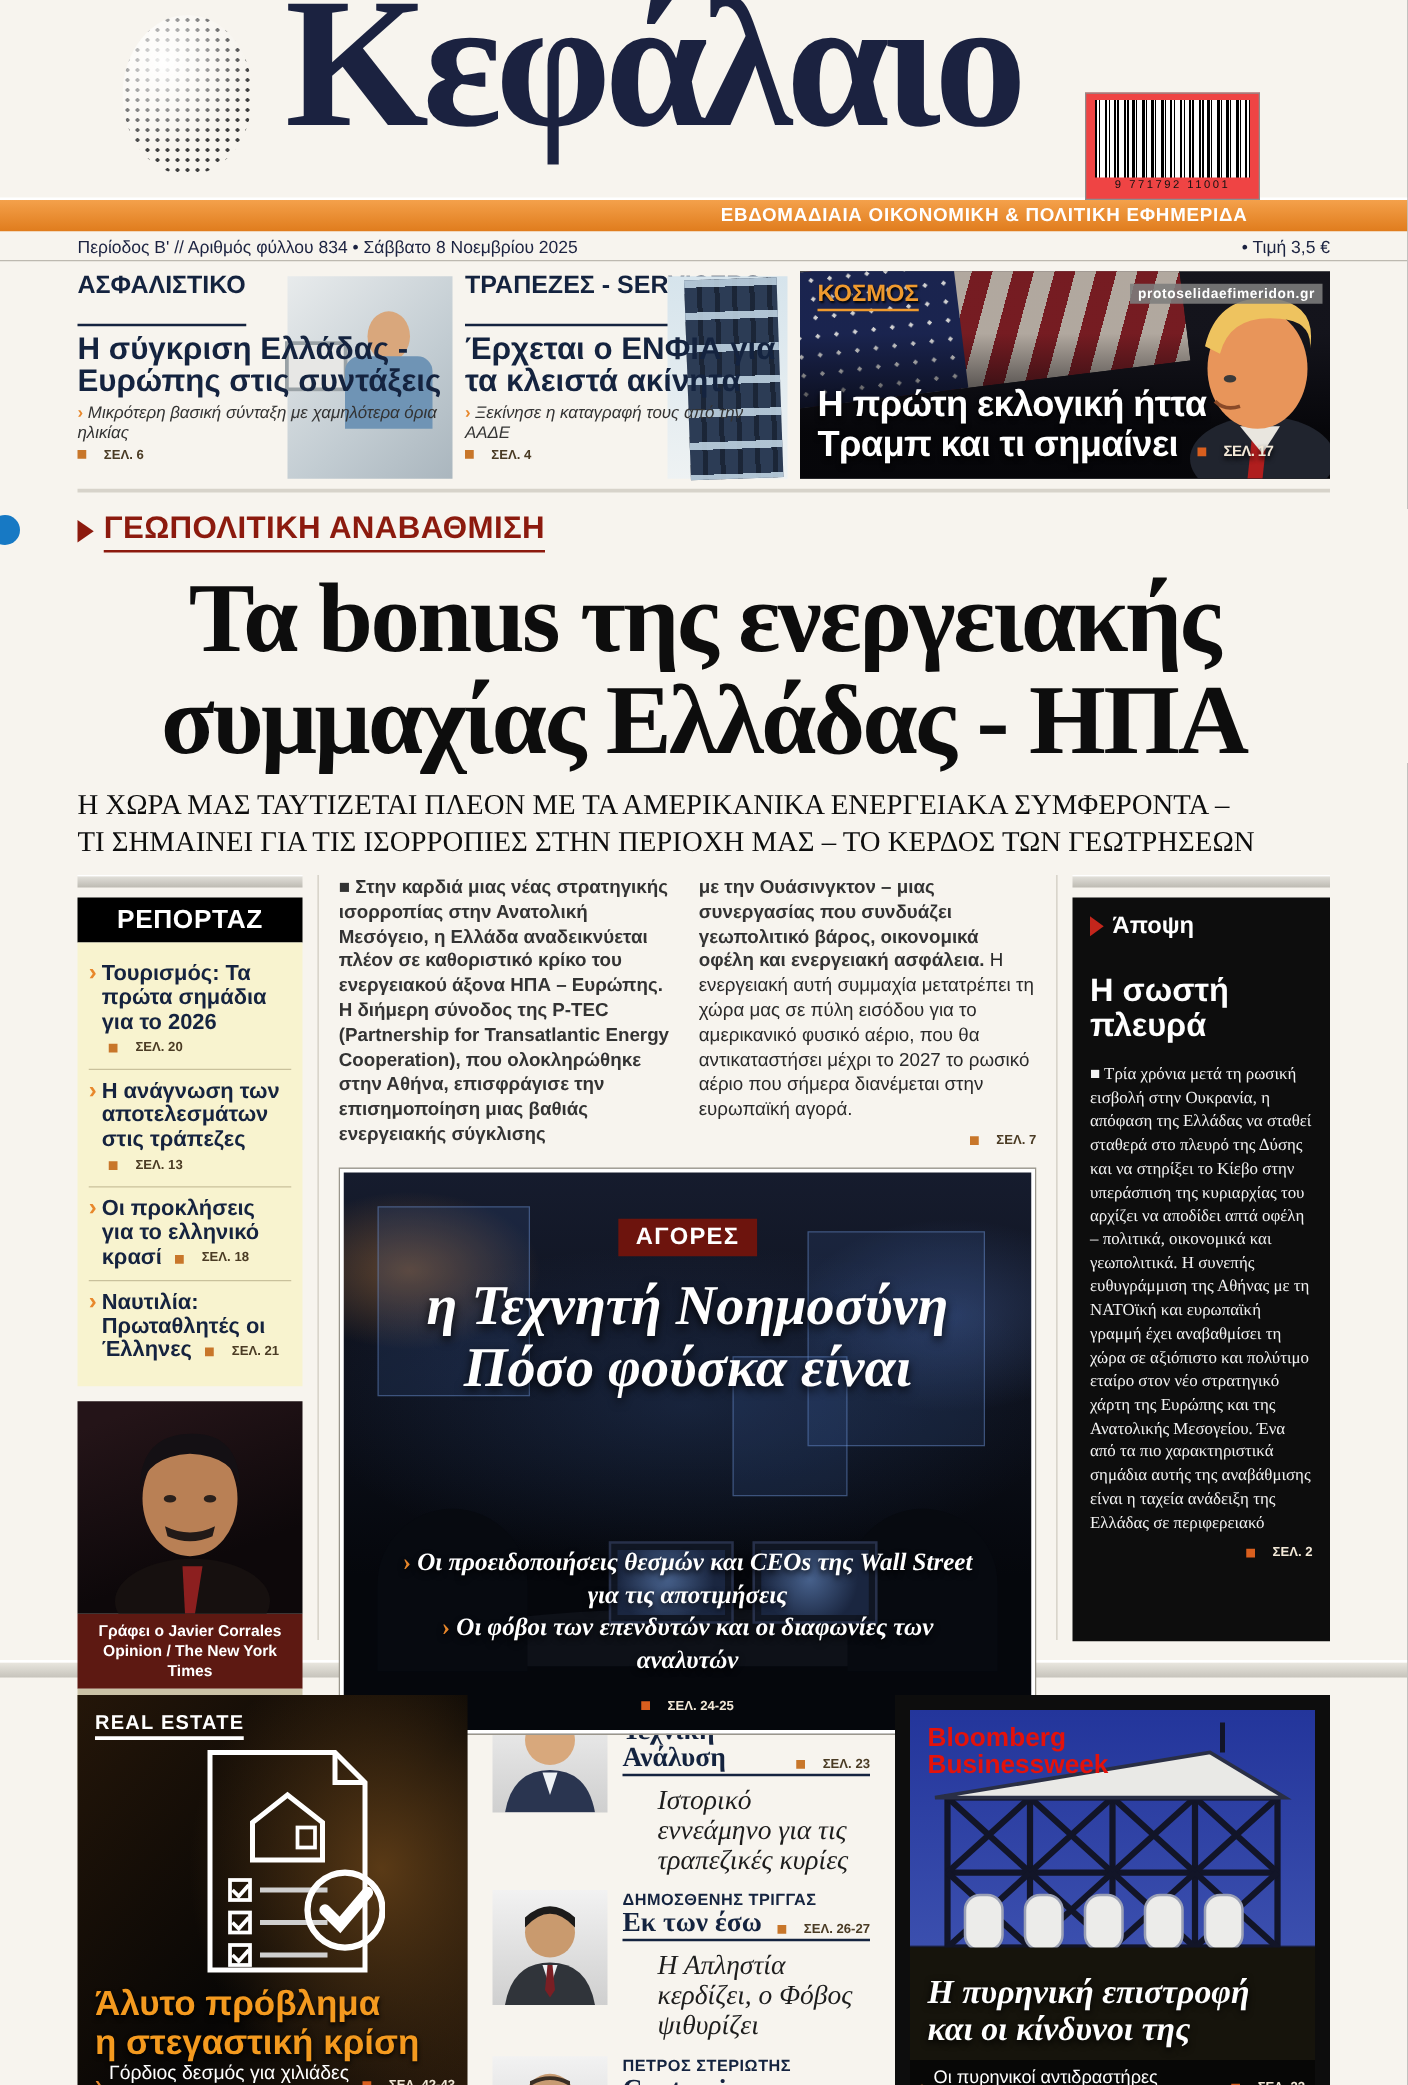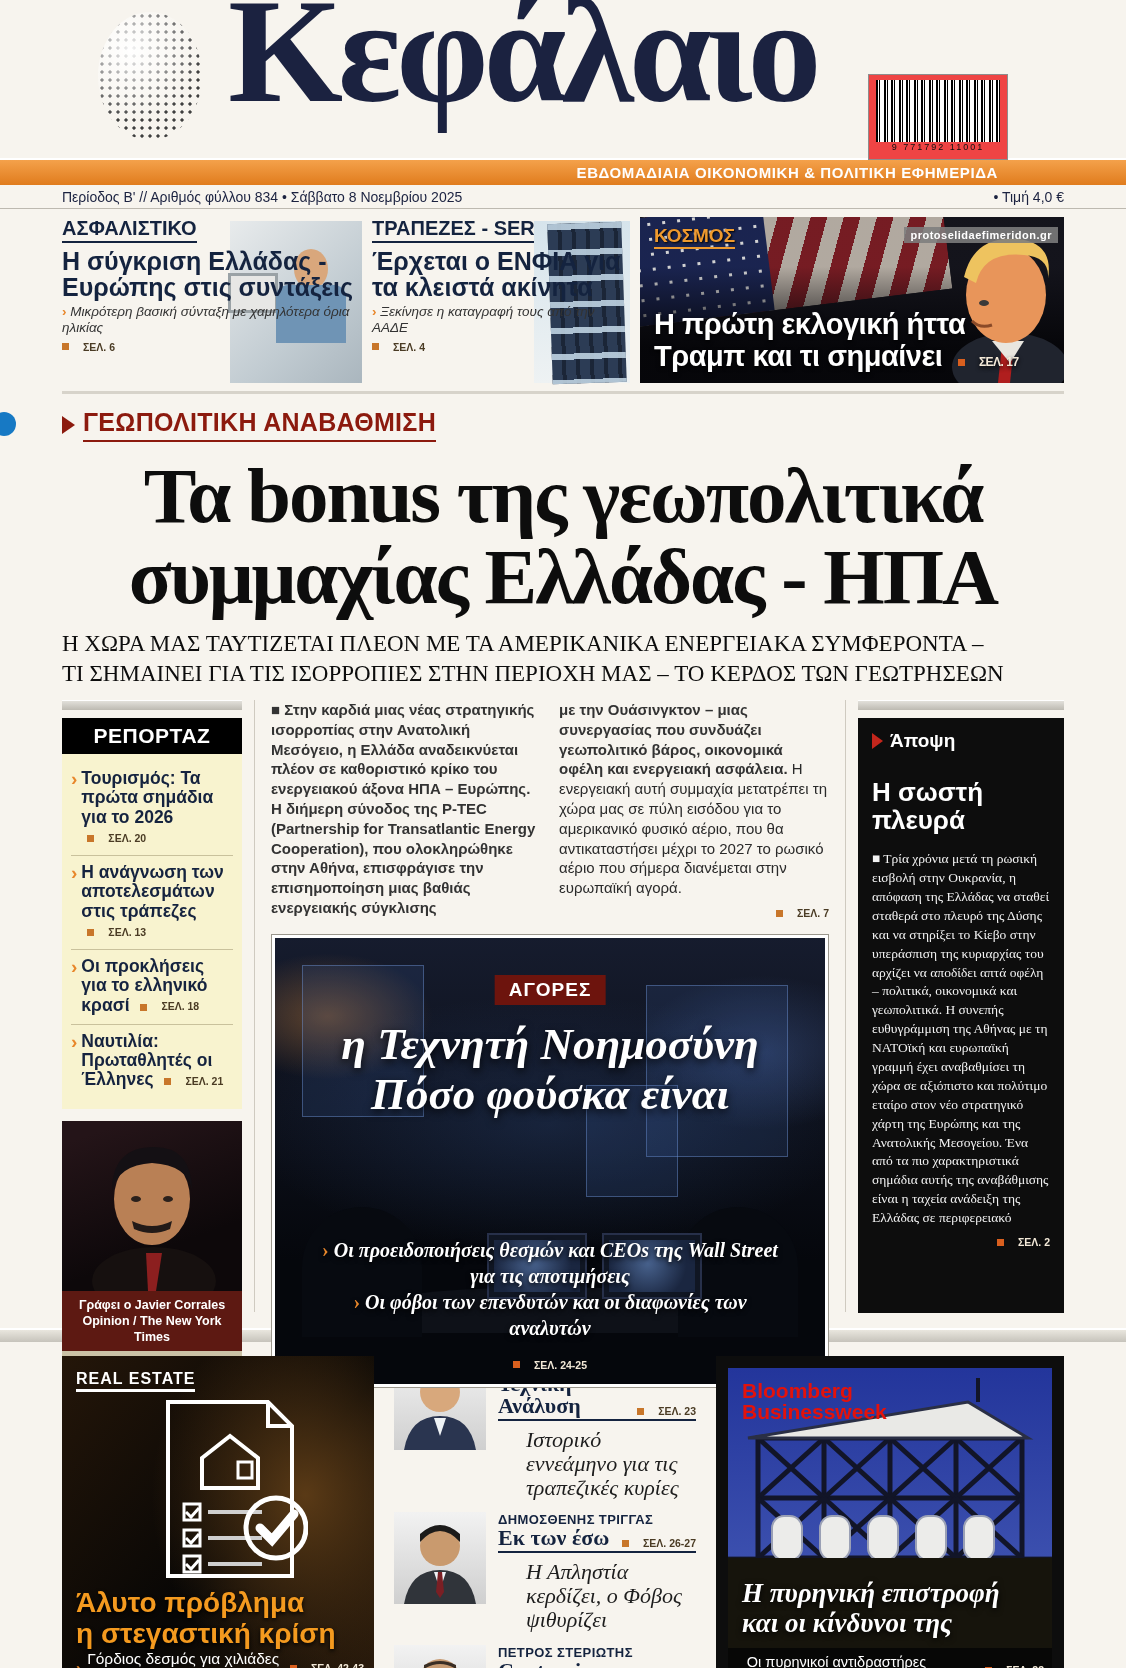--- a/index.html
+++ b/index.html
@@ -24,21 +24,21 @@
                 justify-content:flex-end; padding-right:128px; border-top:2px solid #fff; }
   .orange-bar span { color:#fff; font-weight:bold; font-size:15px; letter-spacing:.6px; }
   .dateline { display:flex; justify-content:space-between; align-items:center; padding:4px 62px 3px;
               font-size:14px; color:#1b2240; border-bottom:1px solid #bdb9b0; }
 
   
   .teasers { display:flex; gap:10px; padding:8px 62px 0; height:166px; }
   .teaser { position:relative; }
   .t1 { width:300px; } .t2 { width:258px; } .t3 { flex:1; background:#15151d; overflow:hidden; }
   .t-label { display:inline-block; font-weight:bold; font-size:20px; color:#14233f;
-             border-bottom:2.5px solid #14233f; padding-bottom:1px; }
+             border-bottom:2.5px solid #14233f; padding-bottom:19px; }
   .t-title { font-weight:bold; font-size:25px; line-height:1.04; color:#14233f; margin:5px 0 4px; position:relative; z-index:2; }
   .t-sub { font-style:italic; font-size:13.5px; color:#333; line-height:1.2; position:relative; z-index:2; }
   .t-chev { color:#e8872b; font-weight:bold; font-style:normal; }
   .t-photo { position:absolute; top:4px; bottom:0; z-index:1; }
   .t1 .t-photo { right:0; width:132px; background:linear-gradient(135deg,#e8ebec,#c2ccd2 60%,#aab6be); }
   .p-head { position:absolute; right:34px; top:28px; width:34px; height:40px; border-radius:50%; background:#d9a77c; }
   .p-shirt { position:absolute; right:16px; top:64px; width:70px; height:58px; border-radius:12px 12px 0 0; background:#6f94b5; }
   .p-monitor { position:absolute; right:84px; top:52px; width:44px; height:34px; background:#e7e7e5; border:3px solid #9aa2a6; }
   .t2 .t-photo { right:0; width:96px; background:linear-gradient(#d6e4ec,#eef2f3); }
   .p-building { position:absolute; right:6px; top:2px; width:74px; height:160px; background:#2c3c55;
@@ -177,21 +177,21 @@
     <div class="barcode">
       <div class="bars"></div>
       <div class="bdigits">9 771792 11001</div>
     </div>
   </header>
   <div class="orange-bar">
     <span>ΕΒΔΟΜΑΔΙΑΙΑ ΟΙΚΟΝΟΜΙΚΗ &amp; ΠΟΛΙΤΙΚΗ ΕΦΗΜΕΡΙΔΑ</span>
   </div>
   <div class="dateline">
     <span>Περίοδος Β' // Αριθμός φύλλου 834 • Σάββατο 8 Νοεμβρίου 2025</span>
-    <span>• Τιμή 4,0 €</span>
+    <span>• Τιμή 3,5 €</span>
   </div>
 
   <section class="teasers">
     <div class="teaser t1">
       <div class="t-photo">
         <span class="p-monitor"></span>
         <span class="p-head"></span>
         <span class="p-shirt"></span>
       </div>
       <span class="t-label">ΑΣΦΑΛΙΣΤΙΚΟ</span>
@@ -253,21 +253,21 @@
   </section>
 
   <div class="thin-rule"></div>
 
   <section class="inset">
     <div class="kicker-row">
       <span class="kicker-arrow"></span>
       <span class="kicker">ΓΕΩΠΟΛΙΤΙΚΗ ΑΝΑΒΑΘΜΙΣΗ</span>
     </div>
     <div class="headline">
-      <div>Τα bonus της γεωπολιτικά</div>
+      <div>Τα bonus της ενεργειακής</div>
       <div>συμμαχίας Ελλάδας - ΗΠΑ</div>
     </div>
     <div class="deck">
       <div>Η ΧΩΡΑ ΜΑΣ ΤΑΥΤΙΖΕΤΑΙ ΠΛΕΟΝ ΜΕ ΤΑ ΑΜΕΡΙΚΑΝΙΚΑ ΕΝΕΡΓΕΙΑΚΑ ΣΥΜΦΕΡΟΝΤΑ –</div>
       <div>ΤΙ ΣΗΜΑΙΝΕΙ ΓΙΑ ΤΙΣ ΙΣΟΡΡΟΠΙΕΣ ΣΤΗΝ ΠΕΡΙΟΧΗ ΜΑΣ – ΤΟ ΚΕΡΔΟΣ ΤΩΝ ΓΕΩΤΡΗΣΕΩΝ</div>
     </div>
   </section>
 
   <section class="main">
 

